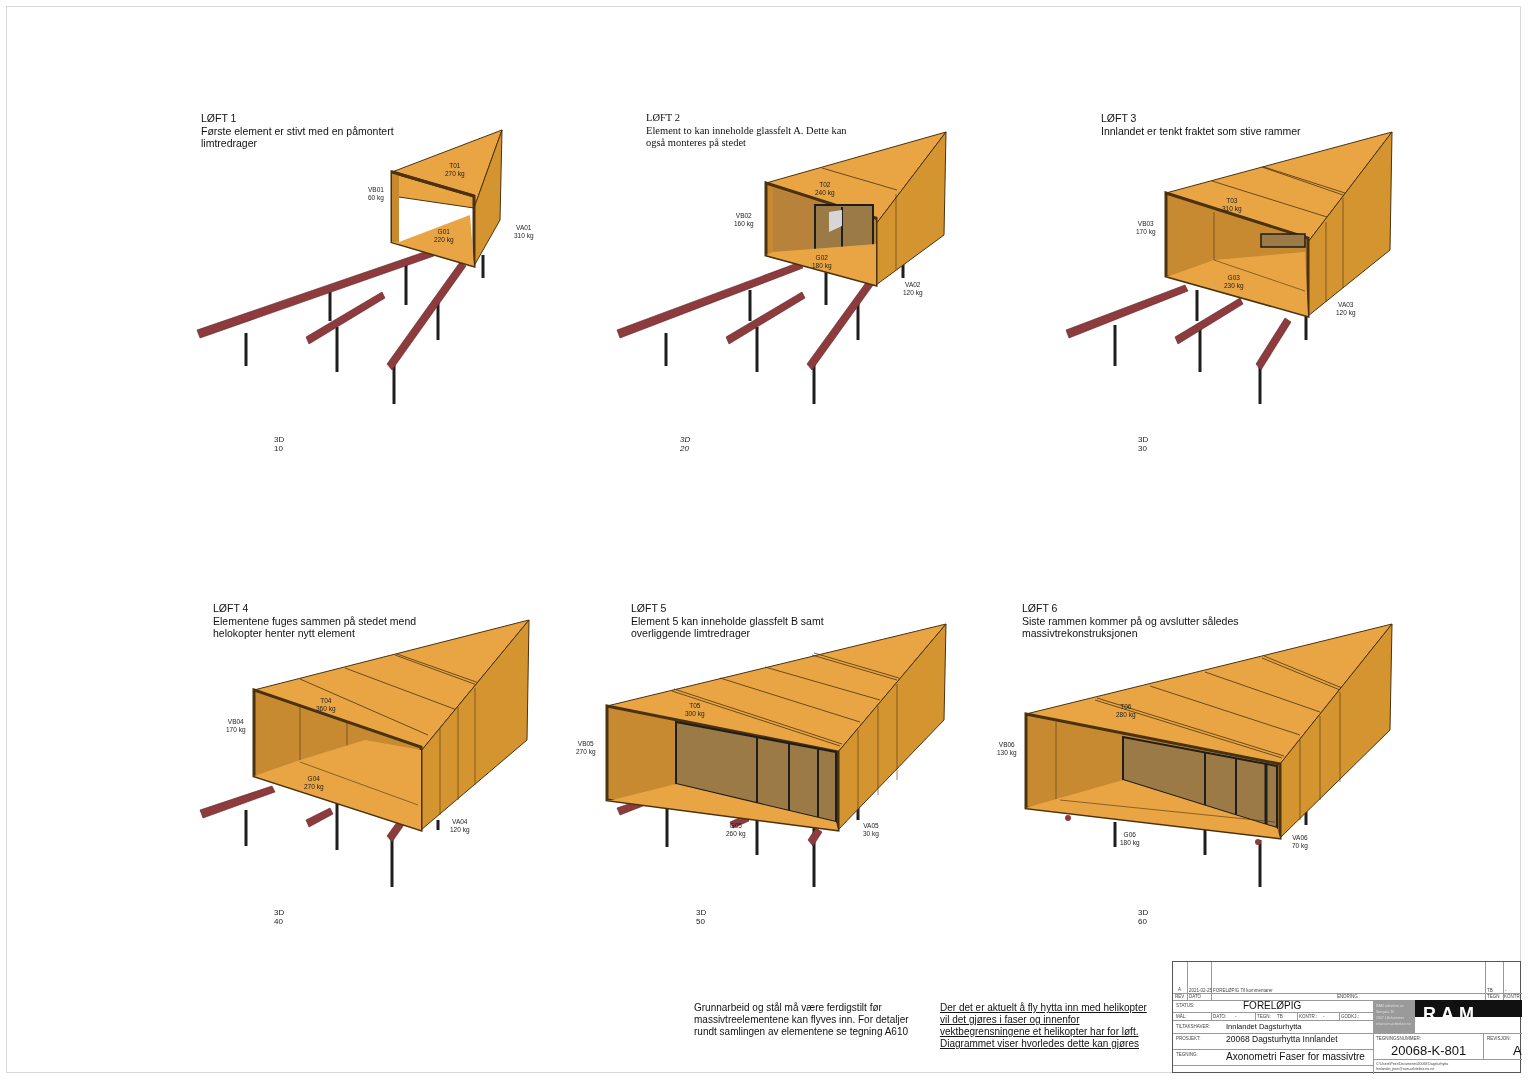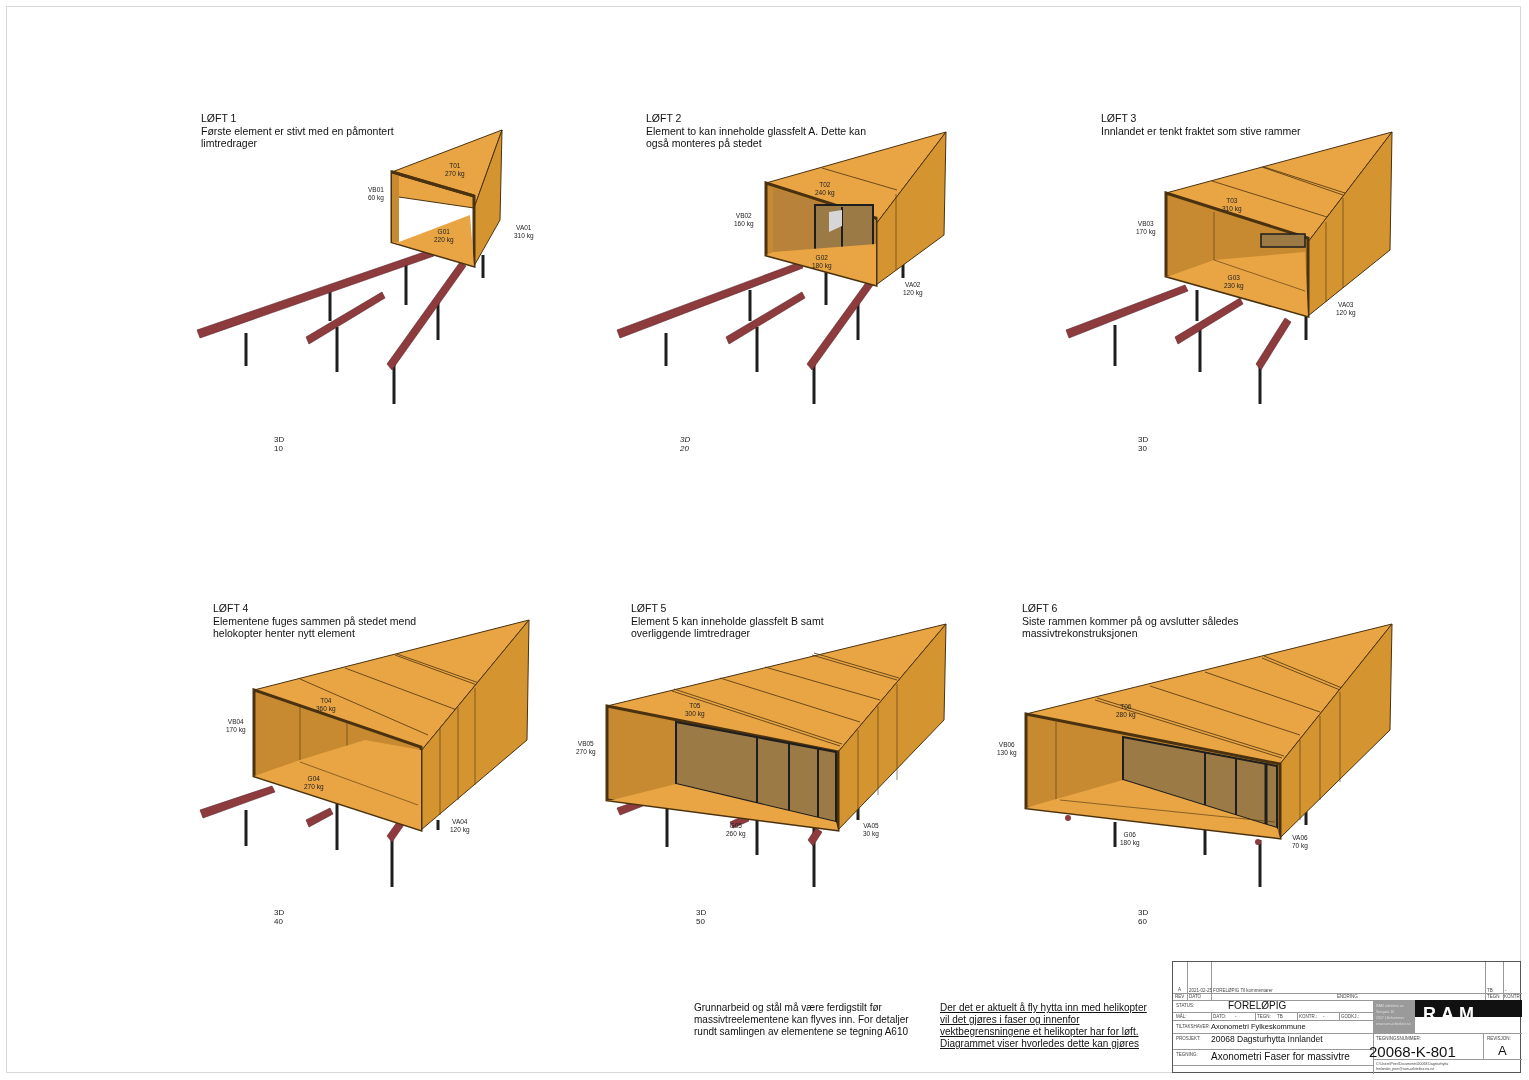--- a/index.html
+++ b/index.html
@@ -9,21 +9,21 @@
   .panel svg { position:absolute; left:0; top:0; overflow:visible; }
   .caption { position:absolute; font-size:10.5px; line-height:12.5px; color:#111; white-space:nowrap; }
   .caption .t { display:block; }
   .view-label { position:absolute; font-size:8px; color:#222; }
   .tag { position:absolute; font-size:6.5px; line-height:7.5px; color:#222; text-align:center; white-space:nowrap; }
   .note { position:absolute; font-size:10px; line-height:12px; color:#111; }
   .note .l { display:block; white-space:nowrap; }
 
   .titleblock { position:absolute; left:1172px; top:961px; width:349px; height:112px; border:1px solid #555; box-sizing:border-box; background:#fff; font-size:5px; color:#333; }
   .tb-small { font-size:4.5px; color:#444; position:absolute; }
-  .tb-big { position:absolute; color:#111; }
+  .tb-big { position:absolute; color:#111;margin-left:15px; }
   .hl { position:absolute; height:0; border-top:1px solid #999; }
   .vl { position:absolute; width:0; border-left:1px solid #999; }
   .logo-grey { position:absolute; background:#9a9a9a; }
   .logo-black { position:absolute; background:#111; color:#fff; }
 </style>
 </head>
 <body>
 
 <div class="sheet-border"></div>
 
@@ -59,21 +59,21 @@
     <line x1="392" y1="172" x2="474" y2="196" stroke="#4A3210" stroke-width="3"></line>
   </svg>
   <div class="tag" style="left:445px;top:162px;"><span>T01</span><br><span>270 kg</span></div>
   <div class="tag" style="left:368px;top:186px;"><span>VB01</span><br><span>60 kg</span></div>
   <div class="tag" style="left:434px;top:228px;"><span>G01</span><br><span>220 kg</span></div>
   <div class="tag" style="left:514px;top:224px;"><span>VA01</span><br><span>310 kg</span></div>
   <div class="view-label" style="left:274px;top:435px;">3D 10</div>
 </div>
 
 <div class="panel" style="left:0;top:0;">
-  <div class="caption" style="left:646px;top:112px;">
+  <div class="caption" style="left:646px;top:112px;font-family:Liberation Serif, serif;">
     <span class="t">LØFT 2</span>
     <span class="t">Element to kan inneholde glassfelt A. Dette kan</span>
     <span class="t">også monteres på stedet</span>
   </div>
   <svg width="1529" height="1080">
     <g stroke="#1e1e1e" stroke-width="3">
       <line x1="666" y1="333" x2="666" y2="366"></line>
         <line x1="750" y1="290" x2="750" y2="321"></line>
       <line x1="826" y1="270" x2="826" y2="305"></line>
         <line x1="858" y1="297" x2="858" y2="340"></line>
@@ -323,21 +323,21 @@
   <div class="vl" style="left:82px;top:50px;height:8px;"></div>
   <span class="tb-small" style="left:84px;top:52px;">TEGN:</span>
   <span class="tb-small" style="left:104px;top:52px;">TB</span>
   <div class="vl" style="left:124px;top:50px;height:8px;"></div>
   <span class="tb-small" style="left:126px;top:52px;">KONTR.:</span>
   <span class="tb-small" style="left:150px;top:52px;">-</span>
   <div class="vl" style="left:166px;top:50px;height:8px;"></div>
   <span class="tb-small" style="left:168px;top:52px;">GODKJ.:</span>
 
   <span class="tb-small" style="left:3px;top:62px;">TILTAKSHAVER:</span>
-  <span class="tb-big" style="left:38px;top:60px;font-size:7.5px;">Axonometri Fylkeskommune</span>
+  <span class="tb-big" style="left:38px;top:60px;font-size:7.5px;">Innlandet Dagsturhytta</span>
 
   <span class="tb-small" style="left:3px;top:74px;">PROSJEKT:</span>
   <span class="tb-big" style="left:38px;top:72px;font-size:8.5px;">20068 Dagsturhytta Innlandet</span>
 
   <span class="tb-small" style="left:3px;top:90px;">TEGNING:</span>
   <span class="tb-big" style="left:38px;top:89px;font-size:10px;">Axonometri Faser for massivtre</span>
 
   <div class="logo-grey" style="left:200px;top:38px;width:42px;height:33px;">
     <span class="tb-small" style="left:3px;top:4px;color:#ddd;font-size:3.5px;">RAM arkitektur as</span>
     <span class="tb-small" style="left:3px;top:10px;color:#ddd;font-size:3.5px;">Storgata 10</span>
@@ -346,18 +346,18 @@
   </div>
   <div class="logo-black" style="left:242px;top:38px;width:107px;height:17px;">
     <span style="position:absolute;left:8px;top:4px;font-size:18px;letter-spacing:5px;font-weight:bold;">RAM</span>
     <span style="position:absolute;left:9px;top:23px;font-size:4px;letter-spacing:1.5px;">ARKITEKTUR</span>
   </div>
 
   <div class="hl" style="left:200px;top:71px;width:149px;"></div>
   <div class="vl" style="left:310px;top:71px;height:26px;"></div>
   <div class="hl" style="left:200px;top:97px;width:149px;"></div>
   <span class="tb-small" style="left:203px;top:74px;">TEGNINGSNUMMER:</span>
-  <span class="tb-big" style="left:196px;top:81px;font-size:15px;">20068-K-801</span>
+  <span class="tb-big" style="left:203px;top:81px;font-size:13px;">20068-K-801</span>
   <span class="tb-small" style="left:314px;top:74px;">REVISJON:</span>
   <span class="tb-big" style="left:325px;top:81px;font-size:13px;">A</span>
   <span class="tb-small" style="left:203px;top:100px;font-size:3.5px;">C:\Users\Peer\Documents\20068 Dagsturhytta</span>
   <span class="tb-small" style="left:203px;top:105px;font-size:3.5px;">Innlandet_peer@ram-arkitektur.no.rvt</span>
 </div>
 
 </body></html>

